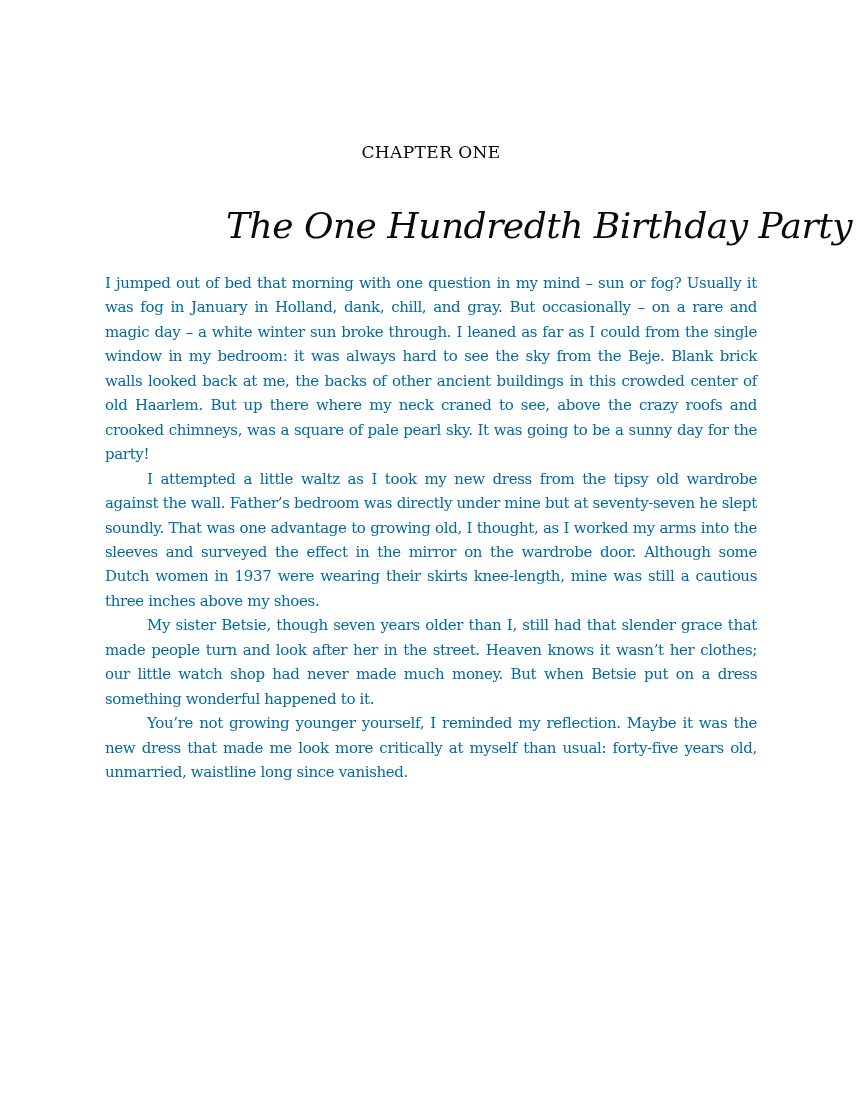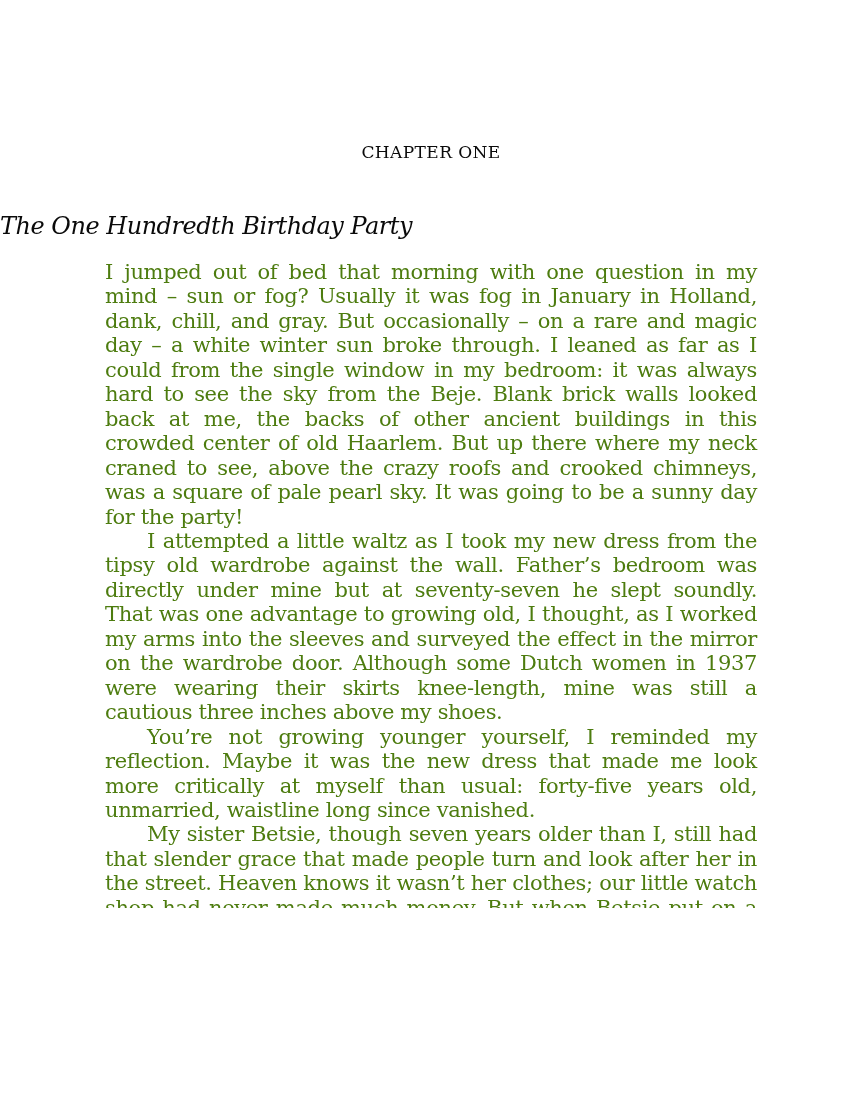--- a/index.html
+++ b/index.html
@@ -22,36 +22,36 @@
     margin: 0;
     text-align: center;
     font-size: 17px;
     font-weight: normal;
     letter-spacing: 0.4px;
     line-height: 20px;
     color: #0a0a0a;
   }
   .chapter-title {
     margin: 44px 10px 0 0;
-    text-align: left;
+    text-align: right;
     font-style: italic;
     font-weight: normal;
-    font-size: 24px;
+    font-size: 36px;
     line-height: 40px;
     letter-spacing: -0.5px;
     color: #0a0a0a;
   }
   .body-text {
-    margin: 14px auto 0 105px;
+    margin: 25px auto 0 105px;
     width: 652px;
-    font-size: 21px;
+    font-size: 15px;
     line-height: 24.45px;
     letter-spacing: -0.35px;
     text-align: justify;
-    color: #4d7c0f;
+    color: #0369a1;
   }
   .body-text p {
     margin: 0;
     padding: 0;
     text-indent: 42px;
   }
   .body-text p.first {
     text-indent: 0;
   }
 </style>
@@ -59,16 +59,16 @@
 <body>
 
 <div class="page">
   <h2 class="chapter-heading">CHAPTER ONE</h2>
 
   <h1 class="chapter-title">The One Hundredth Birthday Party</h1>
 
   <div class="body-text">
     <p class="first">I jumped out of bed that morning with one question in my mind – sun or fog? Usually it was fog in January in Holland, dank, chill, and gray. But occasionally – on a rare and magic day – a white winter sun broke through. I leaned as far as I could from the single window in my bedroom: it was always hard to see the sky from the Beje. Blank brick walls looked back at me, the backs of other ancient buildings in this crowded center of old Haarlem. But up there where my neck craned to see, above the crazy roofs and crooked chimneys, was a square of pale pearl sky. It was going to be a sunny day for the party!</p>
     <p>I attempted a little waltz as I took my new dress from the tipsy old wardrobe against the wall. Father’s bedroom was directly under mine but at seventy-seven he slept soundly. That was one advantage to growing old, I thought, as I worked my arms into the sleeves and surveyed the effect in the mirror on the wardrobe door. Although some Dutch women in 1937 were wearing their skirts knee-length, mine was still a cautious three inches above my shoes.</p>
+    <p>My sister Betsie, though seven years older than I, still had that slender grace that made people turn and look after her in the street. Heaven knows it wasn’t her clothes; our little watch shop had never made much money. But when Betsie put on a dress something wonderful happened to it.</p>
     <p>You’re not growing younger yourself, I reminded my reflection. Maybe it was the new dress that made me look more critically at myself than usual: forty-five years old, unmarried, waistline long since vanished.</p>
-    <p>My sister Betsie, though seven years older than I, still had that slender grace that made people turn and look after her in the street. Heaven knows it wasn’t her clothes; our little watch shop had never made much money. But when Betsie put on a dress something wonderful happened to it.</p>
   </div>
 </div>
 
 </body></html>

